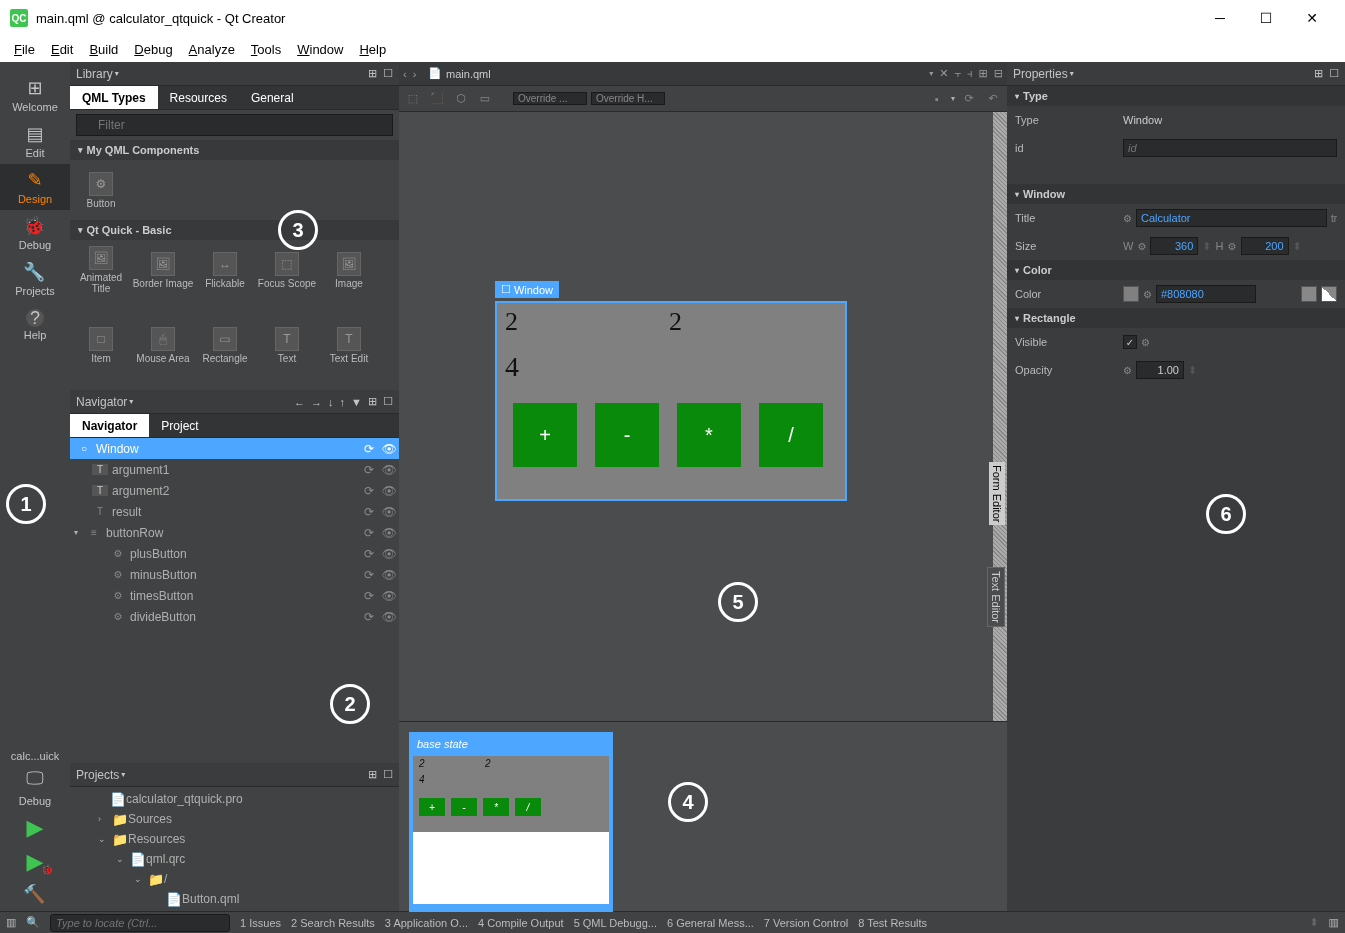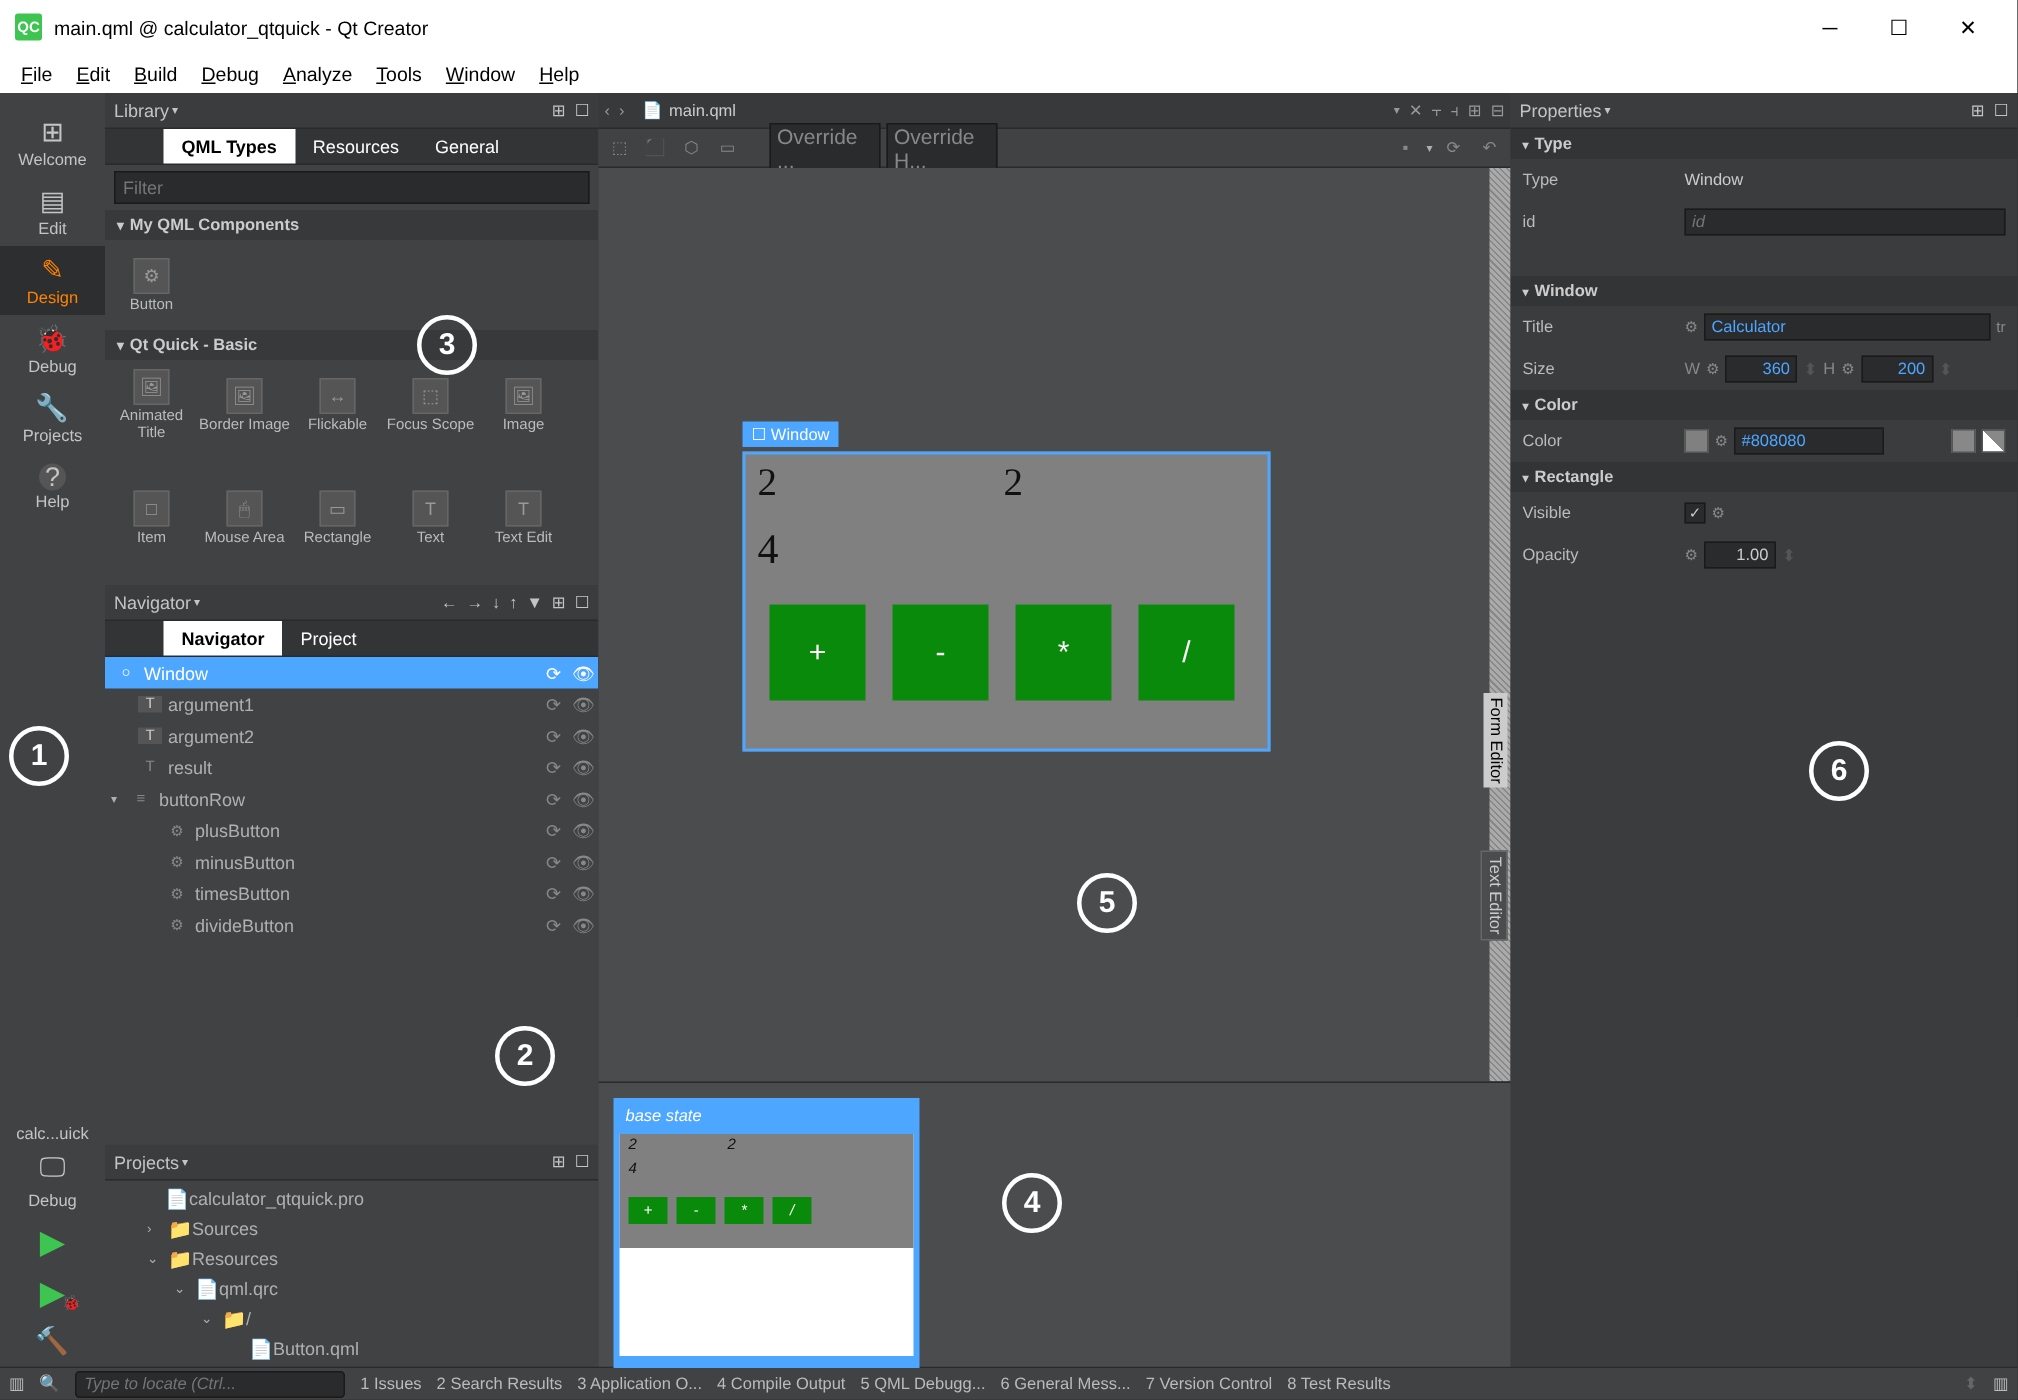--- a/index.html
+++ b/index.html
@@ -29,25 +29,25 @@
 .sidebar-spacer { flex: 1; }
 .side-bottom { width: 70px; display: flex; flex-direction: column; align-items: center; padding-bottom: 6px; gap: 8px; color: #c4c4c4; font-size: 18px; }
 .side-bottom .bitem { cursor: pointer; width: 70px; display: flex; flex-direction: column; align-items: center; font-size: 11px; gap: 6px; }
 
 
 .leftcol { width: 329px; background: #404244; display: flex; flex-direction: column; }
 .panel-header { height: 24px; background: #3a3c3e; display: flex; align-items: center; padding: 0 6px; font-size: 12px; color: #c4c4c4; border-bottom: 1px solid #2a2a2a; }
 .panel-header .spacer { flex: 1; }
 .panel-header .hicon { margin-left: 6px; font-size: 11px; cursor: pointer; }
 
-.tabs { height: 24px; background: #333436; display: flex; border-bottom: 1px solid #2a2a2a; padding-left: 39px; }
+.tabs { height: 24px; background: #333436; display: flex; border-bottom: 1px solid #2a2a2a; }
 .tab { padding: 4px 12px; font-size: 12px; color: #fff; cursor: pointer; display: flex; align-items: center; }
 .tab.active { background: #fff; color: #000; font-weight: bold; }
 
-.filter-input { margin: 4px 6px; width: calc(100% - 12px); background: #2a2b2d; border: 1px solid #1a1a1a; color: #888; padding: 3px 5px; font-size: 12px; }
+.filter-input { margin: 4px 6px; width: calc(100% - 12px); background: #2a2b2d; border: 1px solid #1a1a1a; color: #888; padding: 3px 21px; font-size: 12px; }
 
 .section-header { background: #37393b; padding: 4px 8px; font-size: 11px; color: #ccc; font-weight: bold; display: flex; align-items: center; gap: 4px; cursor: pointer; }
 .section-header .arrow { font-size: 9px; }
 
 .qml-grid { display: flex; flex-wrap: wrap; padding: 0; }
 .qml-item { width: 62px; height: 60px; display: flex; flex-direction: column; align-items: center; justify-content: center; gap: 2px; cursor: grab; text-align: center; font-size: 10px; color: #bbb; }
 .qml-item .q-ico { width: 24px; height: 24px; background: #555; border: 1px solid #666; display: flex; align-items: center; justify-content: center; font-size: 12px; color: #999; }
 
 
 .navigator { flex: 1; overflow: auto; }
@@ -70,21 +70,21 @@
 .ptree-row .p-label { }
 
 
 .center { flex: 1; background: #404244; display: flex; flex-direction: column; }
 .center-top { height: 24px; background: #37393b; display: flex; align-items: center; padding: 0 4px; gap: 6px; font-size: 11px; color: #999; border-bottom: 1px solid #2a2a2a; }
 .center-top .cticon { cursor: pointer; }
 .center-top .file-tab { display: flex; align-items: center; gap: 4px; padding: 2px 6px; }
 
 .center-toolbar { height: 26px; background: #404244; display: flex; align-items: center; padding: 0 4px; gap: 4px; border-bottom: 1px solid #2a2a2a; }
 .ctool { width: 20px; height: 20px; display: flex; align-items: center; justify-content: center; color: #888; font-size: 11px; cursor: pointer; }
-.ctool-select { background: #2a2b2d; border: 1px solid #1a1a1a; color: #888; padding: 0 4px; font-size: 14px; width: 74px; cursor: pointer; }
+.ctool-select { background: #2a2b2d; border: 1px solid #1a1a1a; color: #888; padding: 0 4px; font-size: 10px; width: 74px; cursor: pointer; }
 
 .canvas-area { flex: 1; background: #4a4c4e; position: relative; overflow: hidden; }
 .ruler-v { position: absolute; top: 0; right: 0; bottom: 0; width: 14px; background: repeating-linear-gradient(45deg,#888,#888 1px,#aaa 1px,#aaa 3px); }
 .canvas-content { position: absolute; top: 14px; left: 0; right: 14px; bottom: 0; }
 
 .qml-window { position: absolute; left: 96px; top: 175px; width: 352px; height: 200px; background: #808080; border: 2px solid #4da6ff; }
 .qml-window .win-label { position: absolute; top: -22px; left: -2px; background: #4da6ff; color: #fff; font-size: 11px; padding: 2px 6px; display: flex; align-items: center; gap: 3px; }
 .qml-window .arg1 { position: absolute; left: 8px; top: 4px; font-size: 26px; color: #111; font-family: "Times New Roman", serif; }
 .qml-window .arg2 { position: absolute; left: 172px; top: 4px; font-size: 26px; color: #111; font-family: "Times New Roman", serif; }
 .qml-window .res { position: absolute; left: 8px; top: 48px; font-size: 28px; color: #111; font-family: "Times New Roman", serif; }

